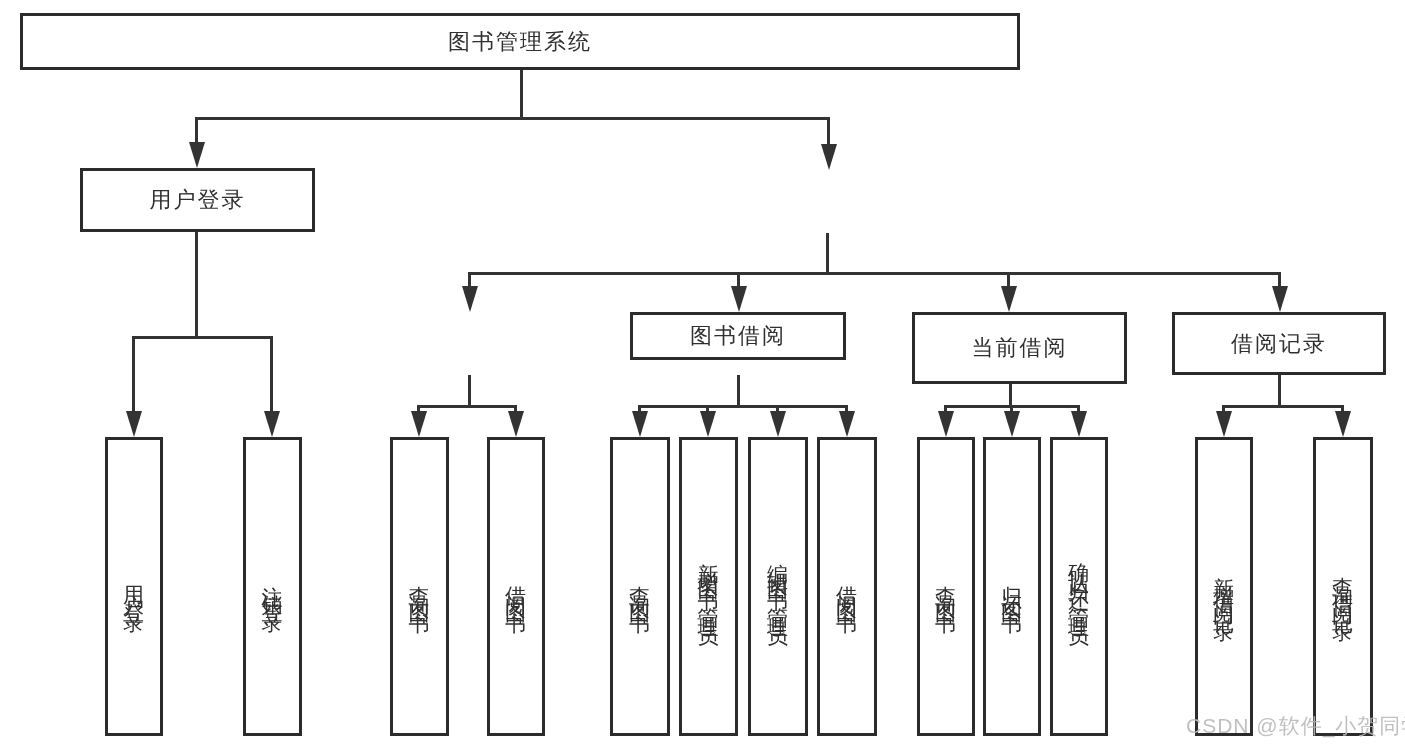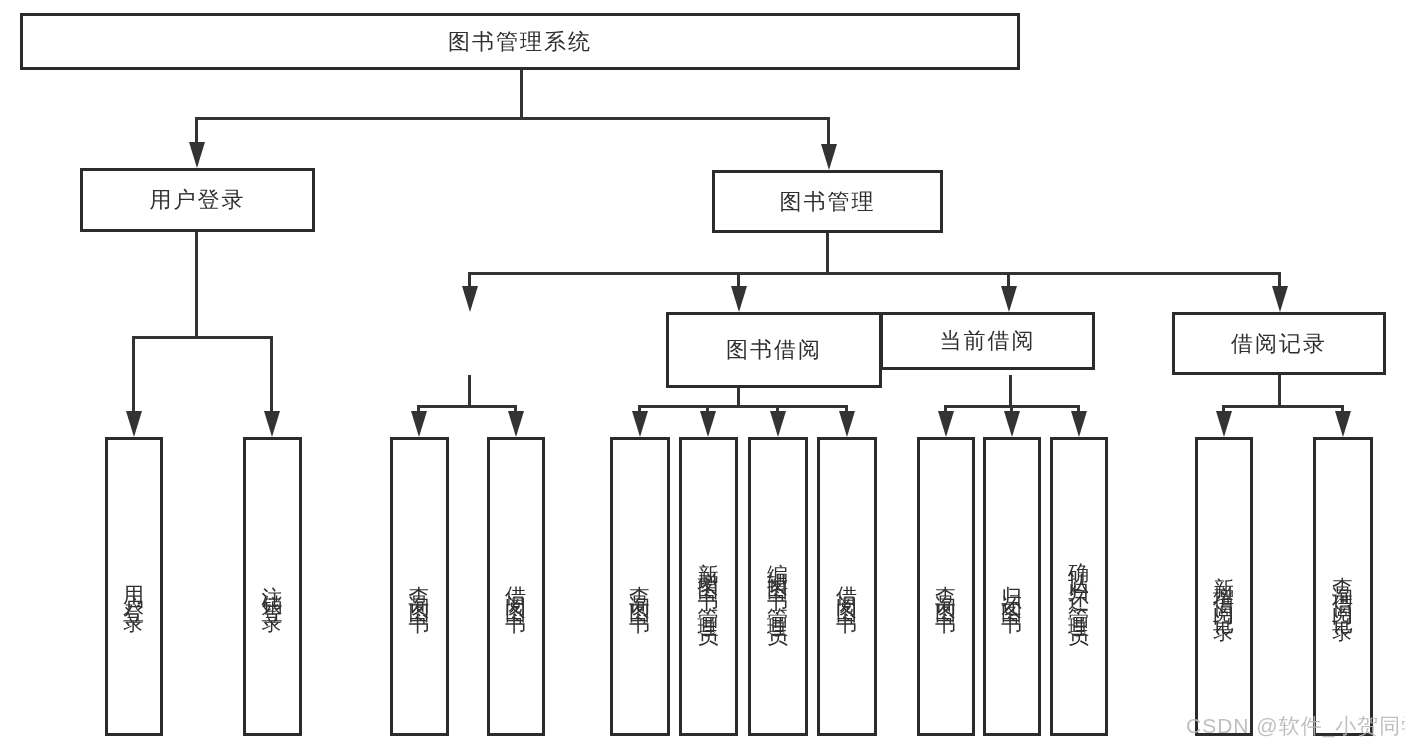--- a/index.html
+++ b/index.html
@@ -59,28 +59,25 @@
   <div class="arr" style="left:1222px;top:405px;height:7px"></div>
   <div class="arr" style="left:1341px;top:405px;height:7px"></div>
 
   <div class="box" style="left:20px;top:13px;width:1000px;height:57px">
     <span class="lbl">图书管理系统</span>
   </div>
 
   <div class="box" style="left:80px;top:168px;width:235px;height:64px">
     <span class="lbl">用户登录</span>
   </div>
-  <div class="box" style="left:712px;top:170px;width:231px;height:63px">
-    <span class="lbl">图书管理</span>
-  </div>
 
-  <div class="box" style="left:666px;top:312px;width:216px;height:76px">
+  <div class="box" style="left:630px;top:312px;width:216px;height:48px">
     <span class="lbl">图书借阅</span>
   </div>
-  <div class="box" style="left:880px;top:312px;width:215px;height:58px">
+  <div class="box" style="left:912px;top:312px;width:215px;height:72px">
     <span class="lbl">当前借阅</span>
   </div>
   <div class="box" style="left:1172px;top:312px;width:214px;height:63px">
     <span class="lbl">借阅记录</span>
   </div>
 
   <div class="box v" style="left:105px;top:437px;width:58px;height:299px">
     <span class="lbl">用户登录</span>
   </div>
   <div class="box v" style="left:243px;top:437px;width:59px;height:299px">

